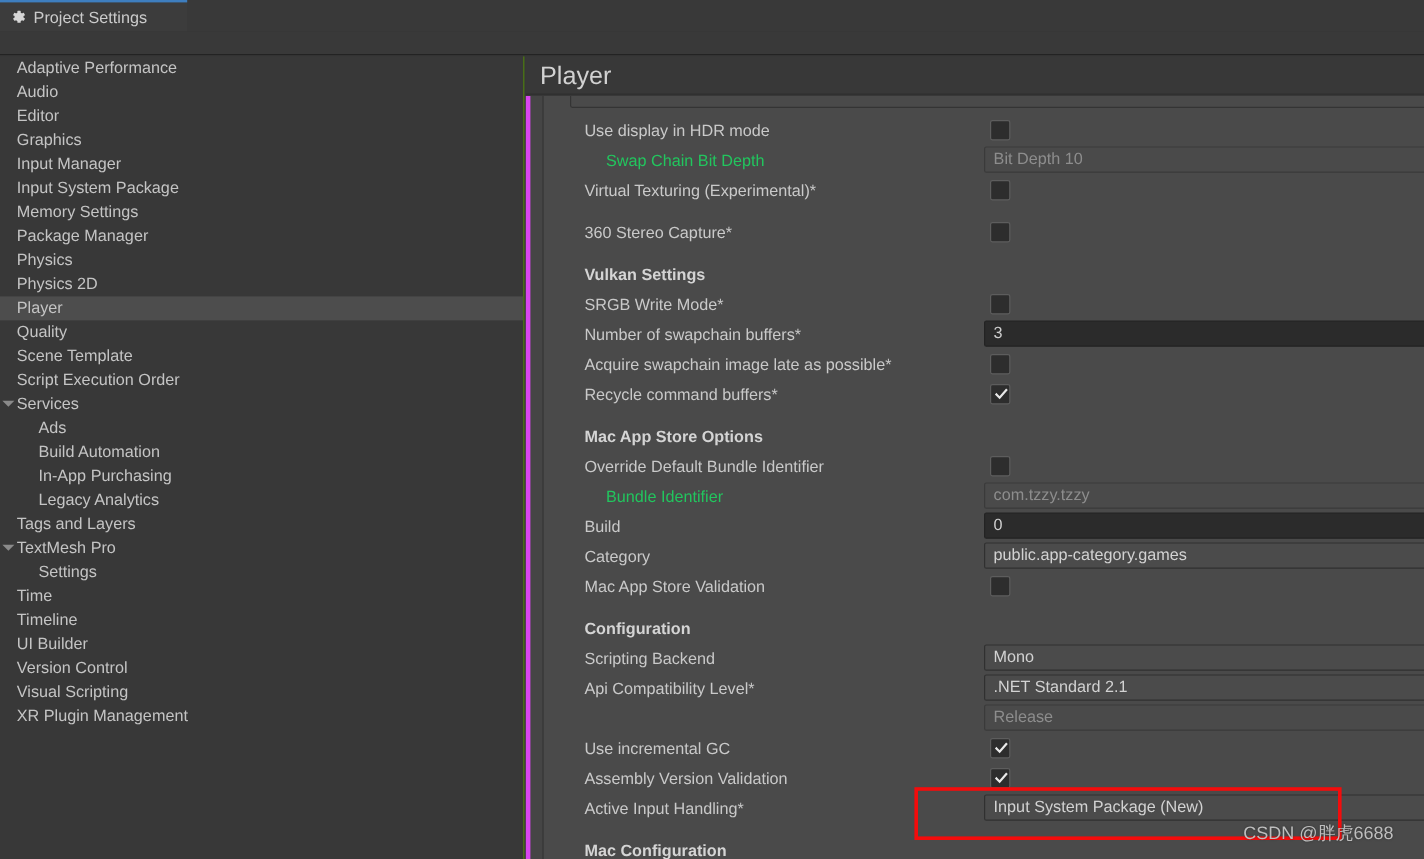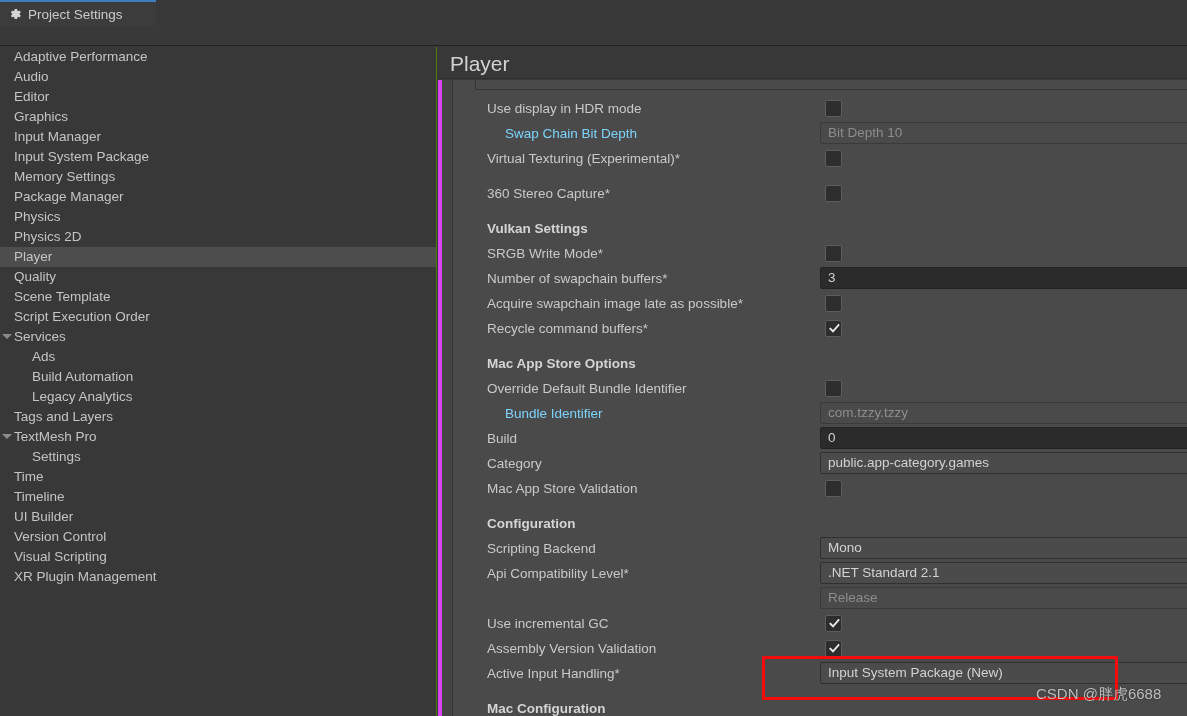--- a/index.html
+++ b/index.html
@@ -85,21 +85,21 @@
 
   .row {
     position: absolute; left: 0; width: 749px; height: 25px;
   }
   .row-label {
     position: absolute; left: 0; top: 0; height: 25px; line-height: 25px;
     font-size: 13.5px; color: #c9c9c9; white-space: nowrap;
   }
   .row-label.lvl1 { left: 34px; }
   .row-label.lvl2 { left: 52px; }
-  .row-label.dim  { color: #7dd3fc; }
+  .row-label.dim  { color: #22c55e; }
   .section-header {
     position: absolute; left: 34px; top: 0; height: 25px; line-height: 25px;
     font-size: 13.5px; font-weight: bold; color: #d4d4d4; white-space: nowrap;
   }
 
   
   .chk {
     position: absolute; left: 372px; top: 4px;
     width: 17px; height: 17px;
     background: #2d2d2d; border: 1px solid #5d5d5d; border-radius: 2px;
@@ -159,20 +159,21 @@
       <div class="side-item"><span>Package Manager</span></div>
       <div class="side-item"><span>Physics</span></div>
       <div class="side-item"><span>Physics 2D</span></div>
       <div class="side-item selected"><span>Player</span></div>
       <div class="side-item"><span>Quality</span></div>
       <div class="side-item"><span>Scene Template</span></div>
       <div class="side-item"><span>Script Execution Order</span></div>
       <div class="side-item"><span class="arrow"></span><span>Services</span></div>
       <div class="side-item indent"><span>Ads</span></div>
       <div class="side-item indent"><span>Build Automation</span></div>
+      <div class="side-item indent"><span>In-App Purchasing</span></div>
       <div class="side-item indent"><span>Legacy Analytics</span></div>
       <div class="side-item"><span>Tags and Layers</span></div>
       <div class="side-item"><span class="arrow"></span><span>TextMesh Pro</span></div>
       <div class="side-item indent"><span>Settings</span></div>
       <div class="side-item"><span>Time</span></div>
       <div class="side-item"><span>Timeline</span></div>
       <div class="side-item"><span>UI Builder</span></div>
       <div class="side-item"><span>Version Control</span></div>
       <div class="side-item"><span>Visual Scripting</span></div>
       <div class="side-item"><span>XR Plugin Management</span></div>

